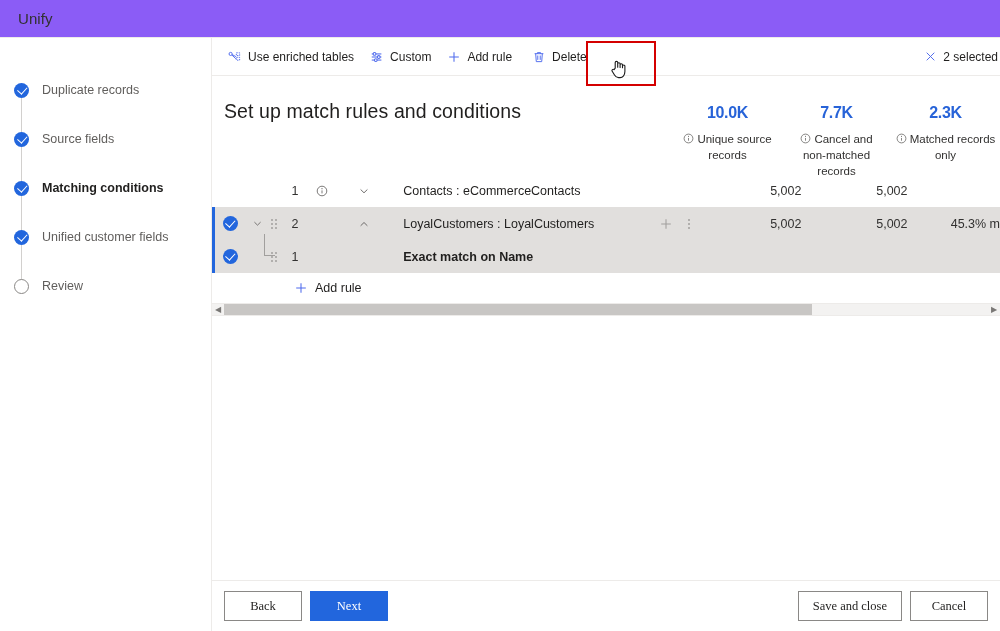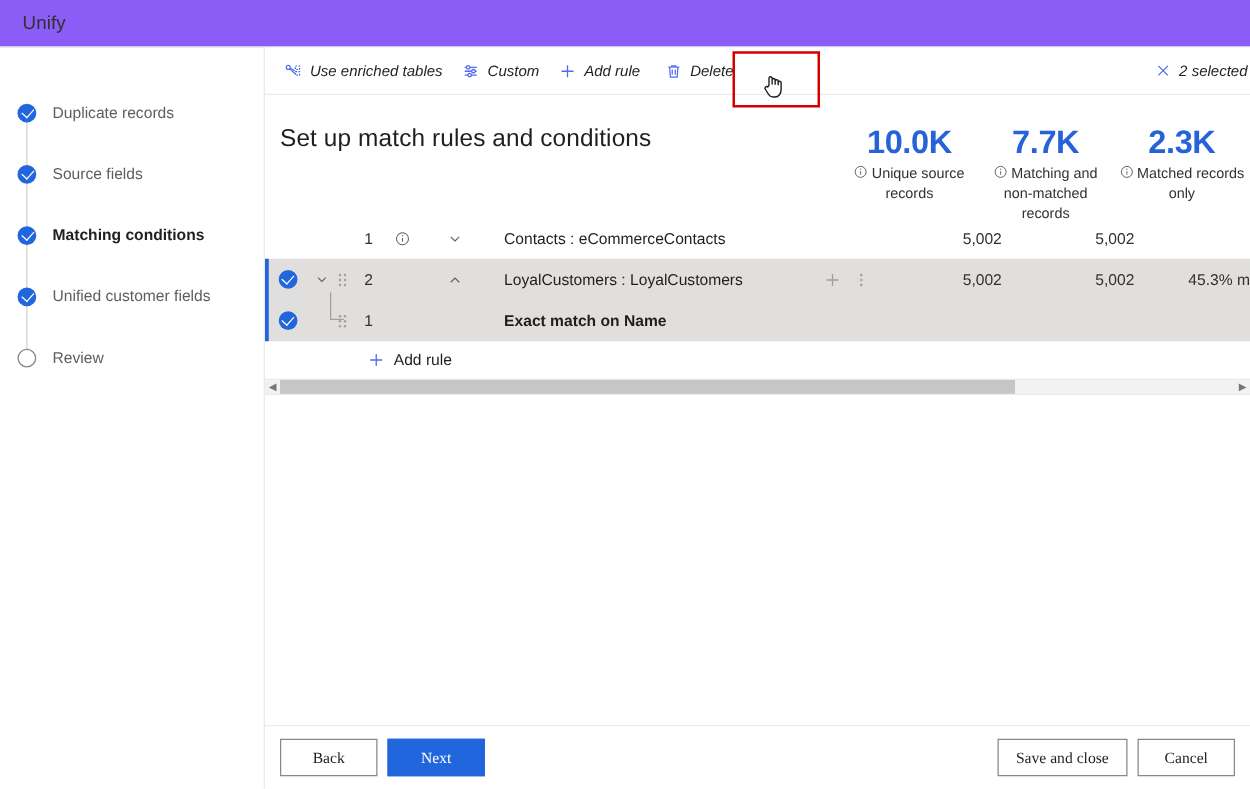--- a/index.html
+++ b/index.html
@@ -54,21 +54,21 @@
 
   
   .content {
     position:absolute; left:212px; top:38px; width:788px; height:593px;
     background:#ffffff;
   }
 
   
   .cmdbar {
     position:relative; height:38px; border-bottom:1px solid #edebe9;
-    display:flex; align-items:center; background:#fff;font-style:italic;
+    display:flex; align-items:center; background:#fff;
   }
   .cmd-group { display:flex; align-items:center; margin-left:8px; }
   .cmd {
     display:flex; align-items:center; gap:6px;
     height:32px; padding:0 8px; cursor:default;
     font-size:12px; color:#201f1e; white-space:nowrap;
   }
   .cmd .glyph { display:flex; align-items:center; color:#4f6bed; }
   .cmd-right {
     margin-left:auto; display:flex; align-items:center; padding-right:0px;
@@ -87,21 +87,21 @@
   .headerblock {
     display:flex; align-items:flex-start; padding:22px 0 0 12px; height:96px;gap:20px;
   }
   .page-title {
     font-size:19.5px; color:#201f1e; font-weight:normal; letter-spacing:.1px;
     padding-top:2px;
   }
   .kpis { margin-left:auto; display:flex; }
   .kpi { width:109px; text-align:center; padding-top:0px; }
   .kpi-value {
-    font-size:26px; color:#2763d8; font-weight:bold; line-height:30px;
+    font-size:16px; color:#2763d8; font-weight:bold; line-height:30px;
     letter-spacing:-.3px;
   }
   .kpi-label {
     font-size:11.5px; color:#323130; line-height:16px; margin-top:3px;
     padding:0 2px;
   }
   .kpi-label .infoglyph {
     display:inline-block; vertical-align:-1px; margin-right:3px;
   }
 
@@ -342,21 +342,21 @@
 
         <div class="kpi">
           <div class="kpi-value">7.7K</div>
           <div class="kpi-label">
             <span class="infoglyph">
               <svg width="11" height="11" viewBox="0 0 16 16" fill="none" stroke="#605e5c" stroke-width="1.1">
                 <circle cx="8" cy="8" r="6.4"></circle>
                   <path d="M8 7.2 V11.2"></path>
                   <circle cx="8" cy="4.9" r=".75" fill="#605e5c" stroke="none"></circle>
               </svg>
-            </span><span>Matching and</span>
+            </span><span>Cancel and</span>
             <div>non-matched records</div>
           </div>
         </div>
 
         <div class="kpi">
           <div class="kpi-value">2.3K</div>
           <div class="kpi-label">
             <span class="infoglyph">
               <svg width="11" height="11" viewBox="0 0 16 16" fill="none" stroke="#605e5c" stroke-width="1.1">
                 <circle cx="8" cy="8" r="6.4"></circle>

